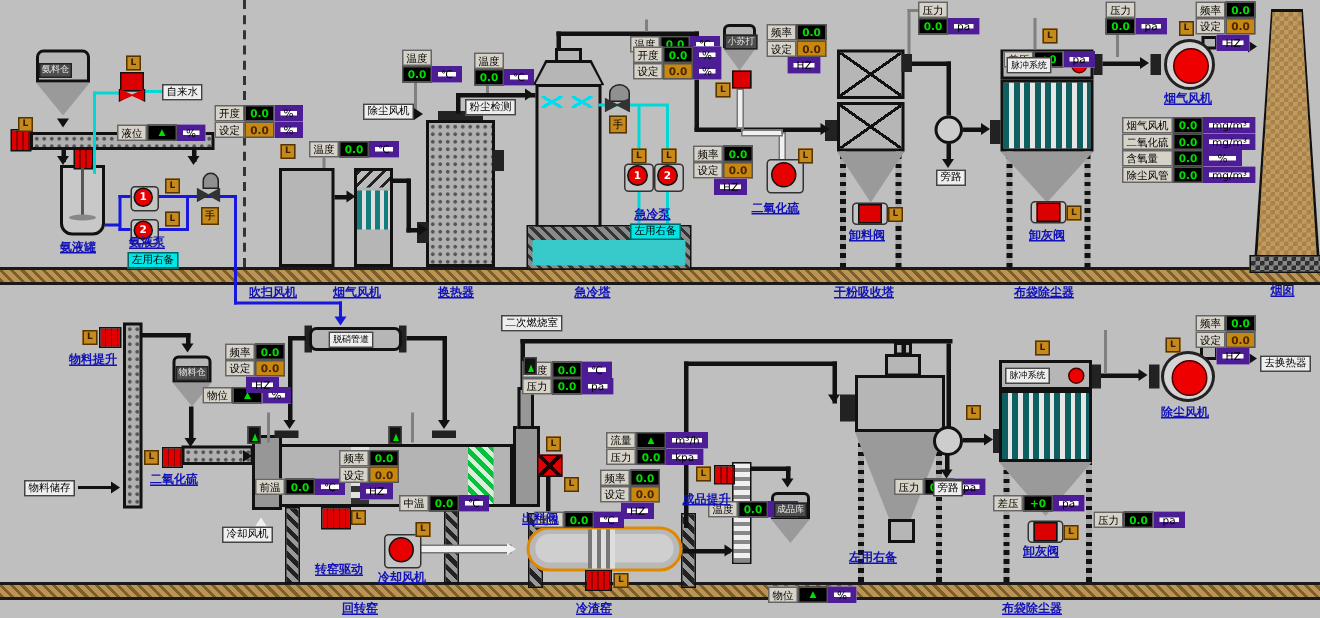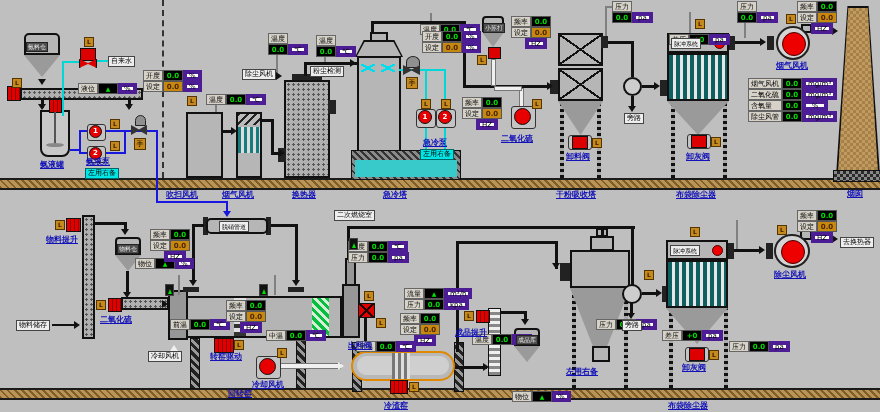--- a/index.html
+++ b/index.html
@@ -472,22 +472,22 @@
     <div class="dr">
         <span class="dl">设定</span>
         <span class="dvo">0.0</span>
       </div>
     <div class="dr">
         <span class="dn" style="margin-left:14px;min-width:20px">HZ</span>
       </div>
   </div>
   <div class="ab mot" style="left:214px;top:338px;width:18px;height:13px"></div>
   <div class="ab lk" style="left:234px;top:340px">L</div>
-  <div class="ab lbl" style="left:210px;top:351px">转窑驱动</div>
-  <div class="ab lbl" style="left:228px;top:388px">回转窑</div>
+  <div class="ab lbl" style="left:210px;top:374px">转窑驱动</div>
+  <div class="ab lbl" style="left:228px;top:400px">回转窑</div>
   <div class="ab tag" style="left:148px;top:351px">冷却风机</div>
   <div class="ab ar arw u" style="left:170px;top:341px"></div>
   <div class="ab ph" style="left:256px;top:356px;width:23px;height:21px"></div>
   <div class="ab pmp" style="left:259px;top:358px;width:17px;height:17px"></div>
   <div class="ab lk" style="left:277px;top:348px">L</div>
   <div class="ab lbl" style="left:252px;top:379px">冷却风机</div>
   <div class="ab wp" style="left:280px;top:364px;width:60px;height:4px"></div>
   <div class="ab ar arw r" style="left:338px;top:362px"></div>
 
   <div class="ab dcol" style="left:348px;top:241px">

